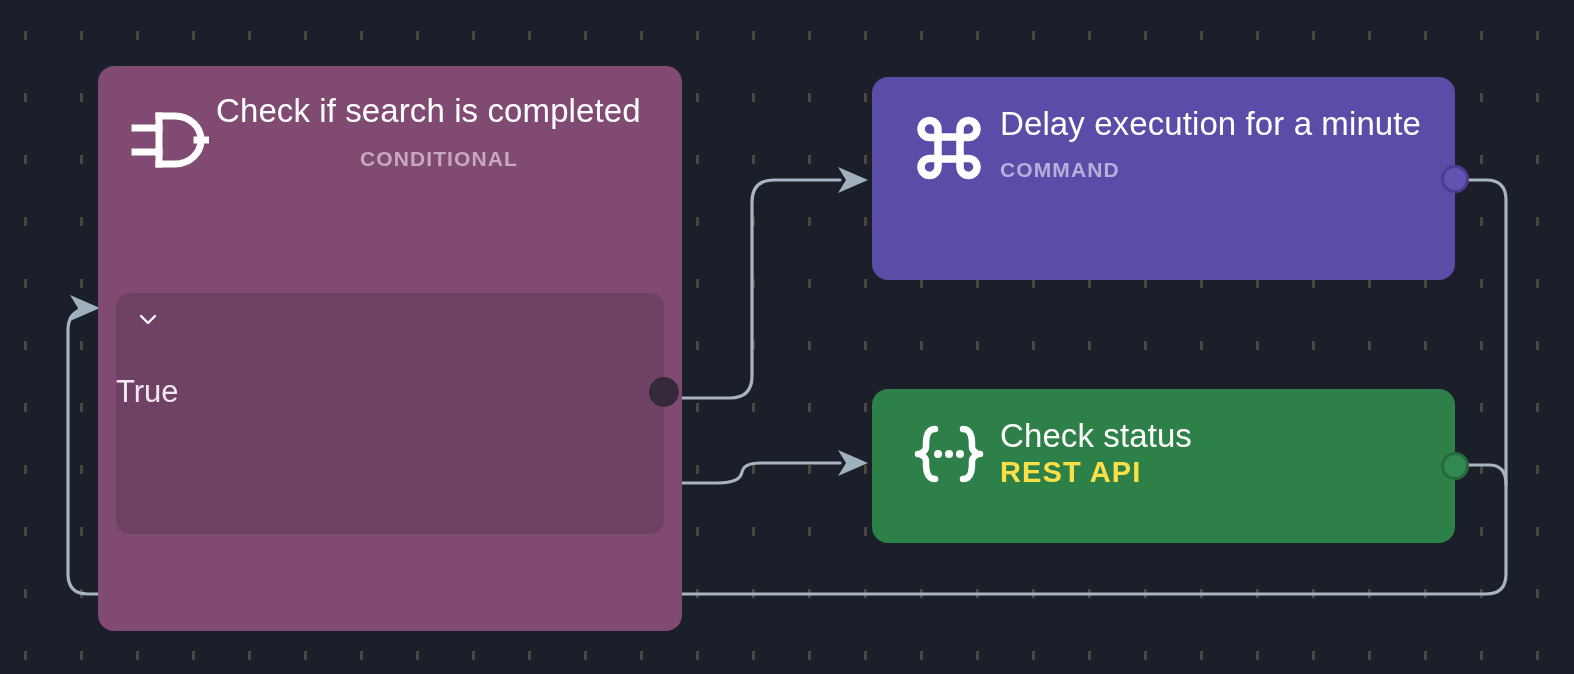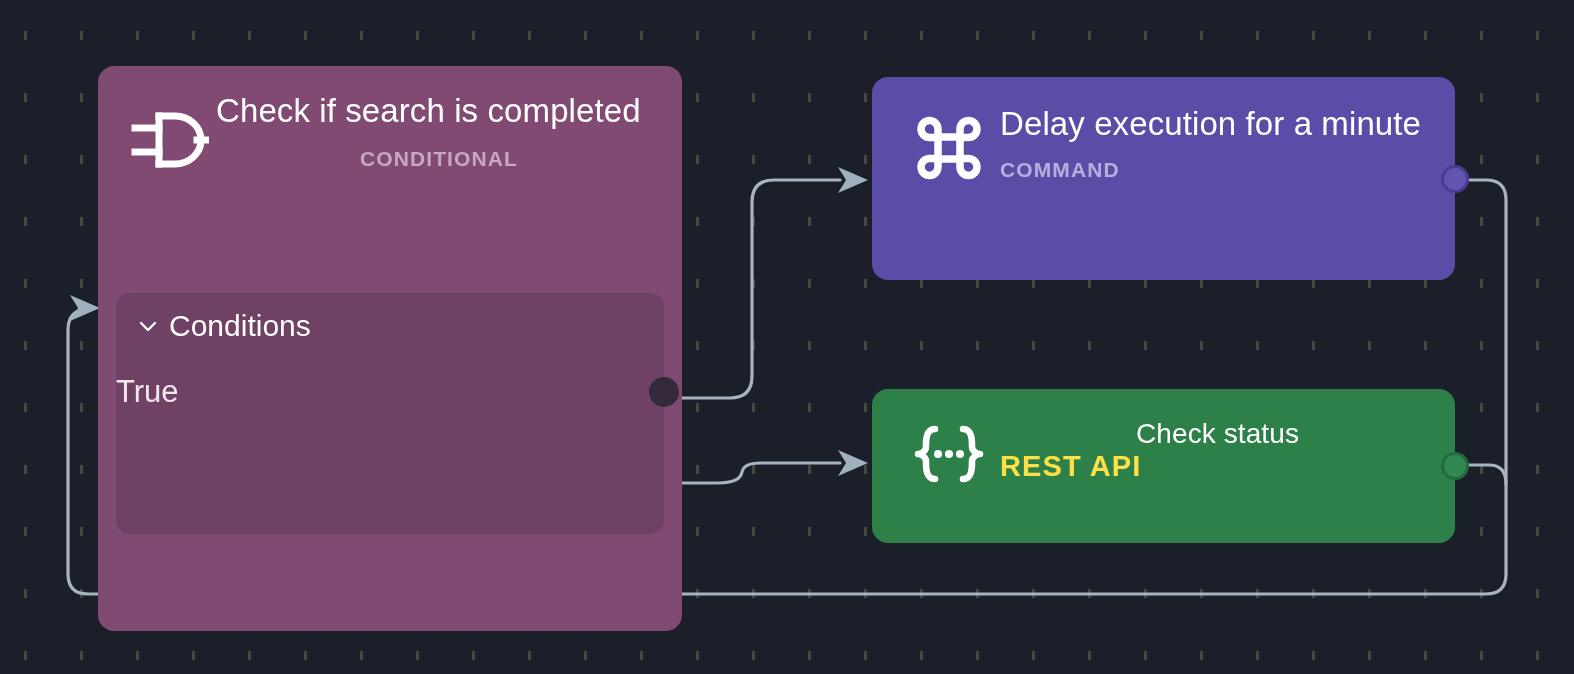--- a/index.html
+++ b/index.html
@@ -141,21 +141,21 @@
   }
 
   
   #node-rest {
     left: 872px; top: 389px;
     width: 583px; height: 154px;
     background: #2e8049;
   }
   #node-rest .node-head { padding: 28px 20px 0 26px; }
   #node-rest .node-icon { width: 102px; height: 74px; }
-  #node-rest .node-title { font-size: 28px; text-align: center; }
+  #node-rest .node-title { font-size: 33px; }
   #node-rest .node-sub {
     font-size: 29px;
     color: #fde047;
   }
   #port-rest {
     width: 28px; height: 28px;
     background: #318851;
     border: 3px solid #246b3c;
     right: -14px;
     top: 63px;
@@ -211,21 +211,20 @@
       </div>
     </div>
 
     <div class="cond-panel">
       <div class="cond-header">
         <span class="chev">
           <svg width="20" height="20" viewBox="0 0 20 20" aria-hidden="true">
             <path d="M 3 7 L 10 14 L 17 7" fill="none" stroke="#ffffff" stroke-width="2.4" stroke-linecap="round" stroke-linejoin="round"></path>
           </svg>
         </span>
-        <span class="cond-header-label">Conditions</span>
       </div>
 
       <div class="cond-row" id="cond-row-true">
         <span class="cond-row-label">True</span>
         <span class="port port-dark"></span>
       </div>
 
     </div>
   </div>
 

